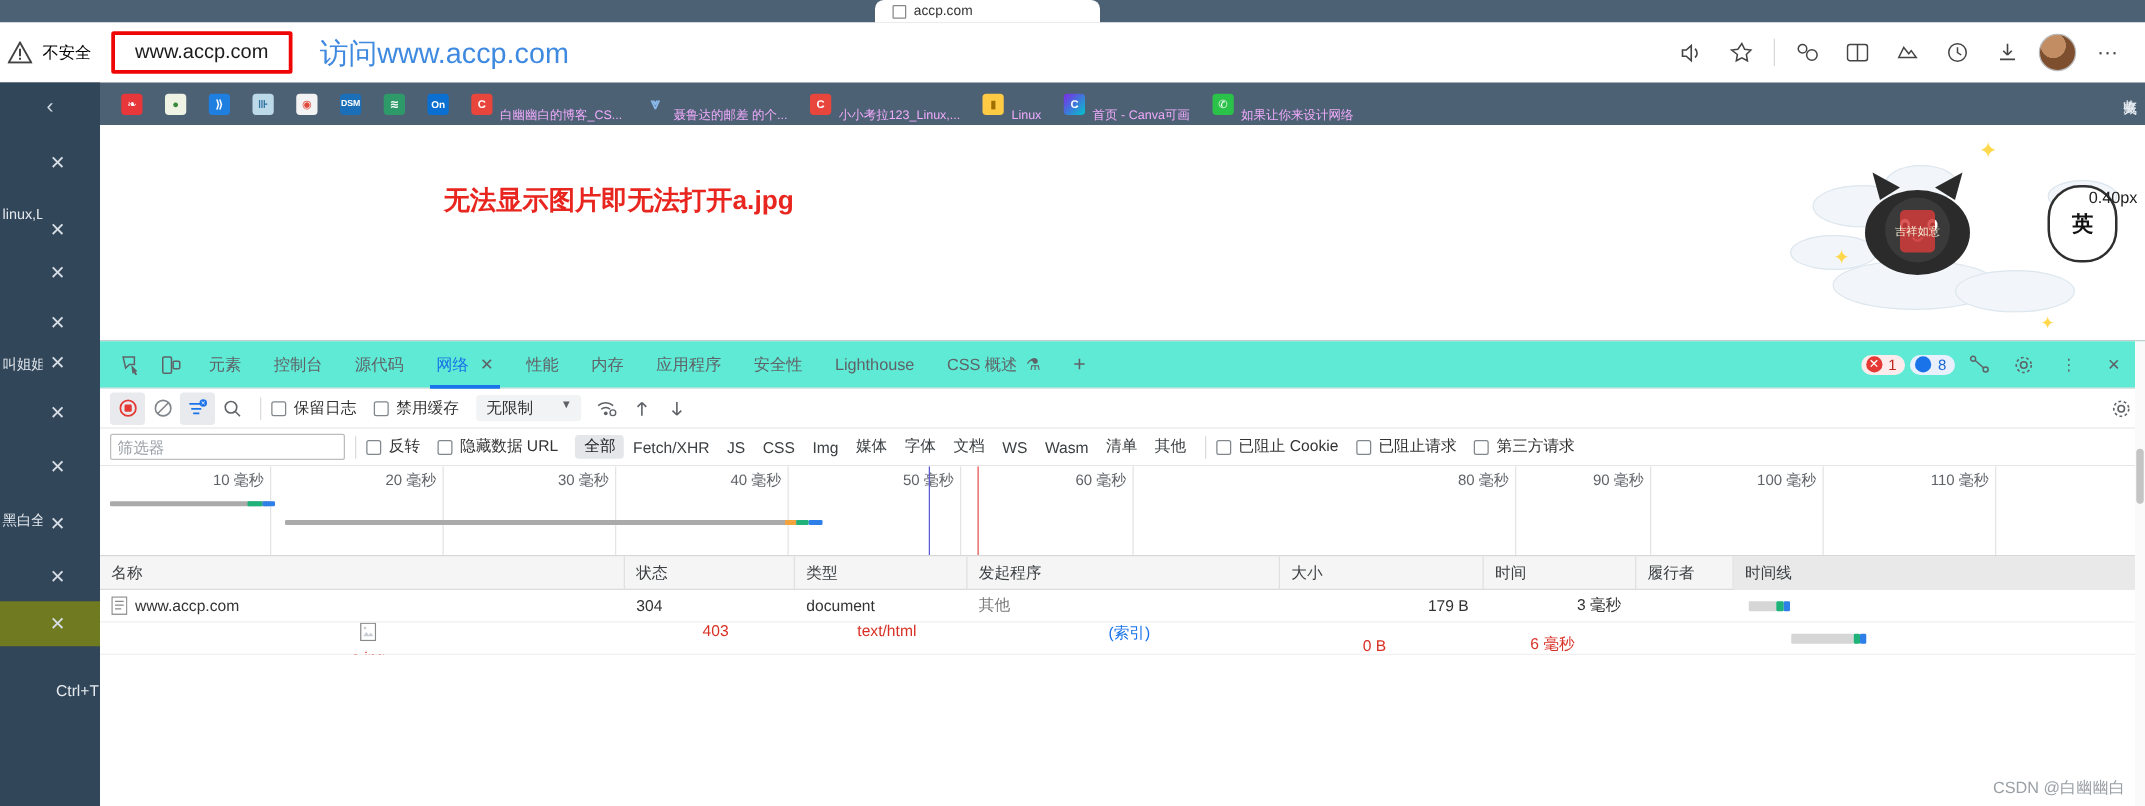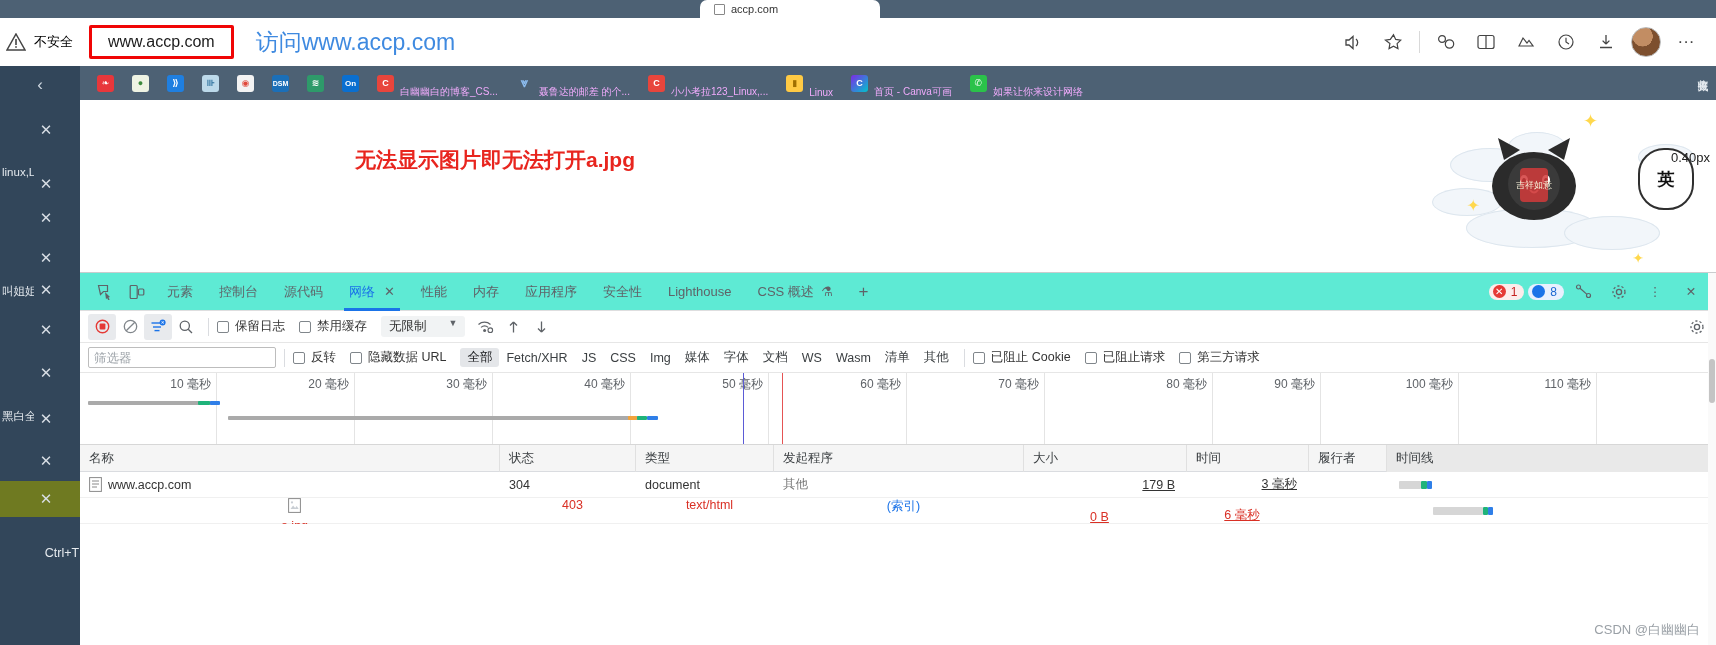--- a/index.html
+++ b/index.html
@@ -240,21 +240,21 @@
   }
   .th { padding-left: 9px; border-right: 1px solid #e0e0e0; height: 27px;
         display: flex; align-items: center; white-space: nowrap; }
   .th.last { border-right: none; background: #e9e9e9; }
   .row {
     height: 26px; display: flex; align-items: center; font-size: 12.5px;
     border-bottom: 1px solid #f0f0f0; position: relative;
   }
   .td { padding-left: 9px; height: 26px; display: flex; align-items: center;
         white-space: nowrap; overflow: hidden; }
-  .td.num { justify-content: flex-end; padding-right: 12px; padding-left: 0; text-decoration: underline; }
+  .td.num { justify-content: flex-end; padding-right: 12px; padding-left: 0; }
   .row.err .td { color: #d93025; flex-direction: column; }
   .name-cell { display: flex; align-items: center; gap: 6px; padding-left: 9px; }
   .doc-ico { width: 13px; height: 15px; flex: 0 0 auto; }
   .link { color: #1a73e8; }
   .row.err .link { color: #1a73e8; }
   .wm {
     position: absolute; right: 16px; bottom: 6px; font-size: 13px; color: #9aa0a6;
   }
   .wf-bar { height: 8px; border-radius: 1px; position: absolute; top: 9px; }
   .scrollbar-v {
@@ -641,23 +641,20 @@
         </div>
       <div class="ov-tick" style="left:413px;width:138px">
           <span>40 毫秒</span>
         </div>
       <div class="ov-tick" style="left:551px;width:138px">
           <span>50 毫秒</span>
         </div>
       <div class="ov-tick" style="left:689px;width:138px">
           <span>60 毫秒</span>
         </div>
-      <div class="ov-tick" style="left:827px;width:138px">
-          <span>70 毫秒</span>
-        </div>
       <div class="ov-tick" style="left:995px;width:138px">
           <span>80 毫秒</span>
         </div>
       <div class="ov-tick" style="left:1103px;width:138px">
           <span>90 毫秒</span>
         </div>
       <div class="ov-tick" style="left:1241px;width:138px">
           <span>100 毫秒</span>
         </div>
       <div class="ov-tick" style="left:1379px;width:138px">

